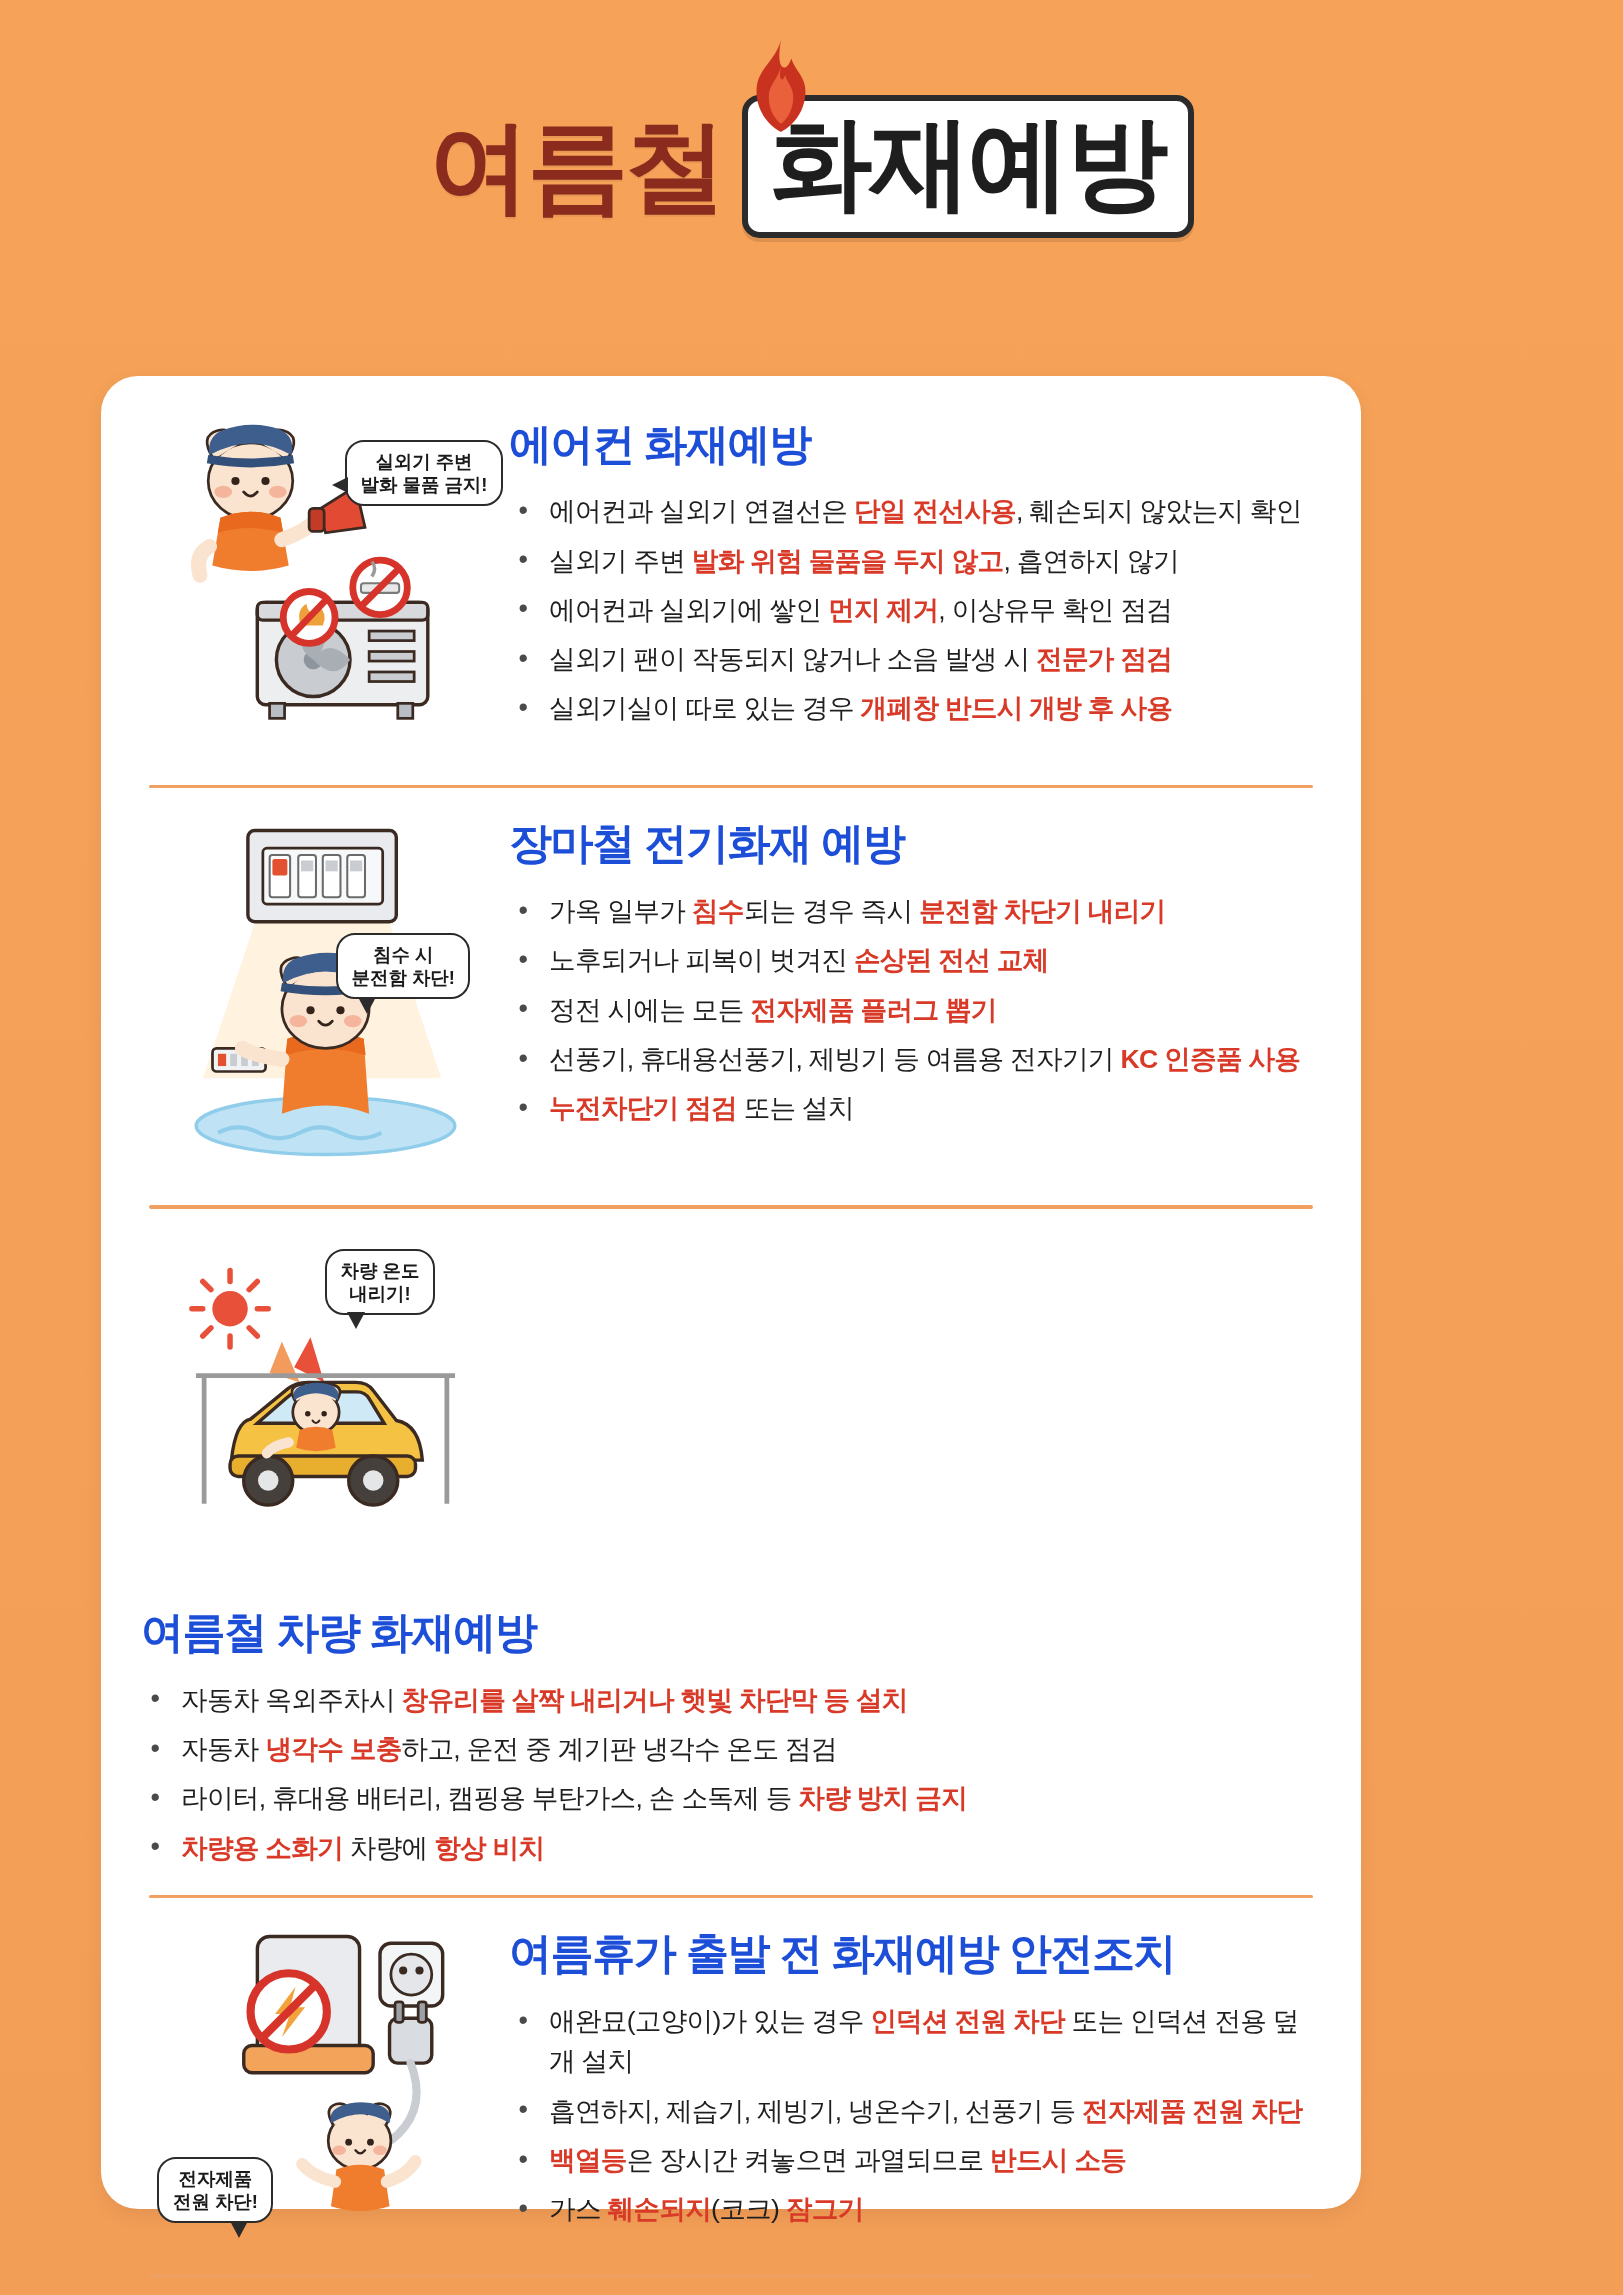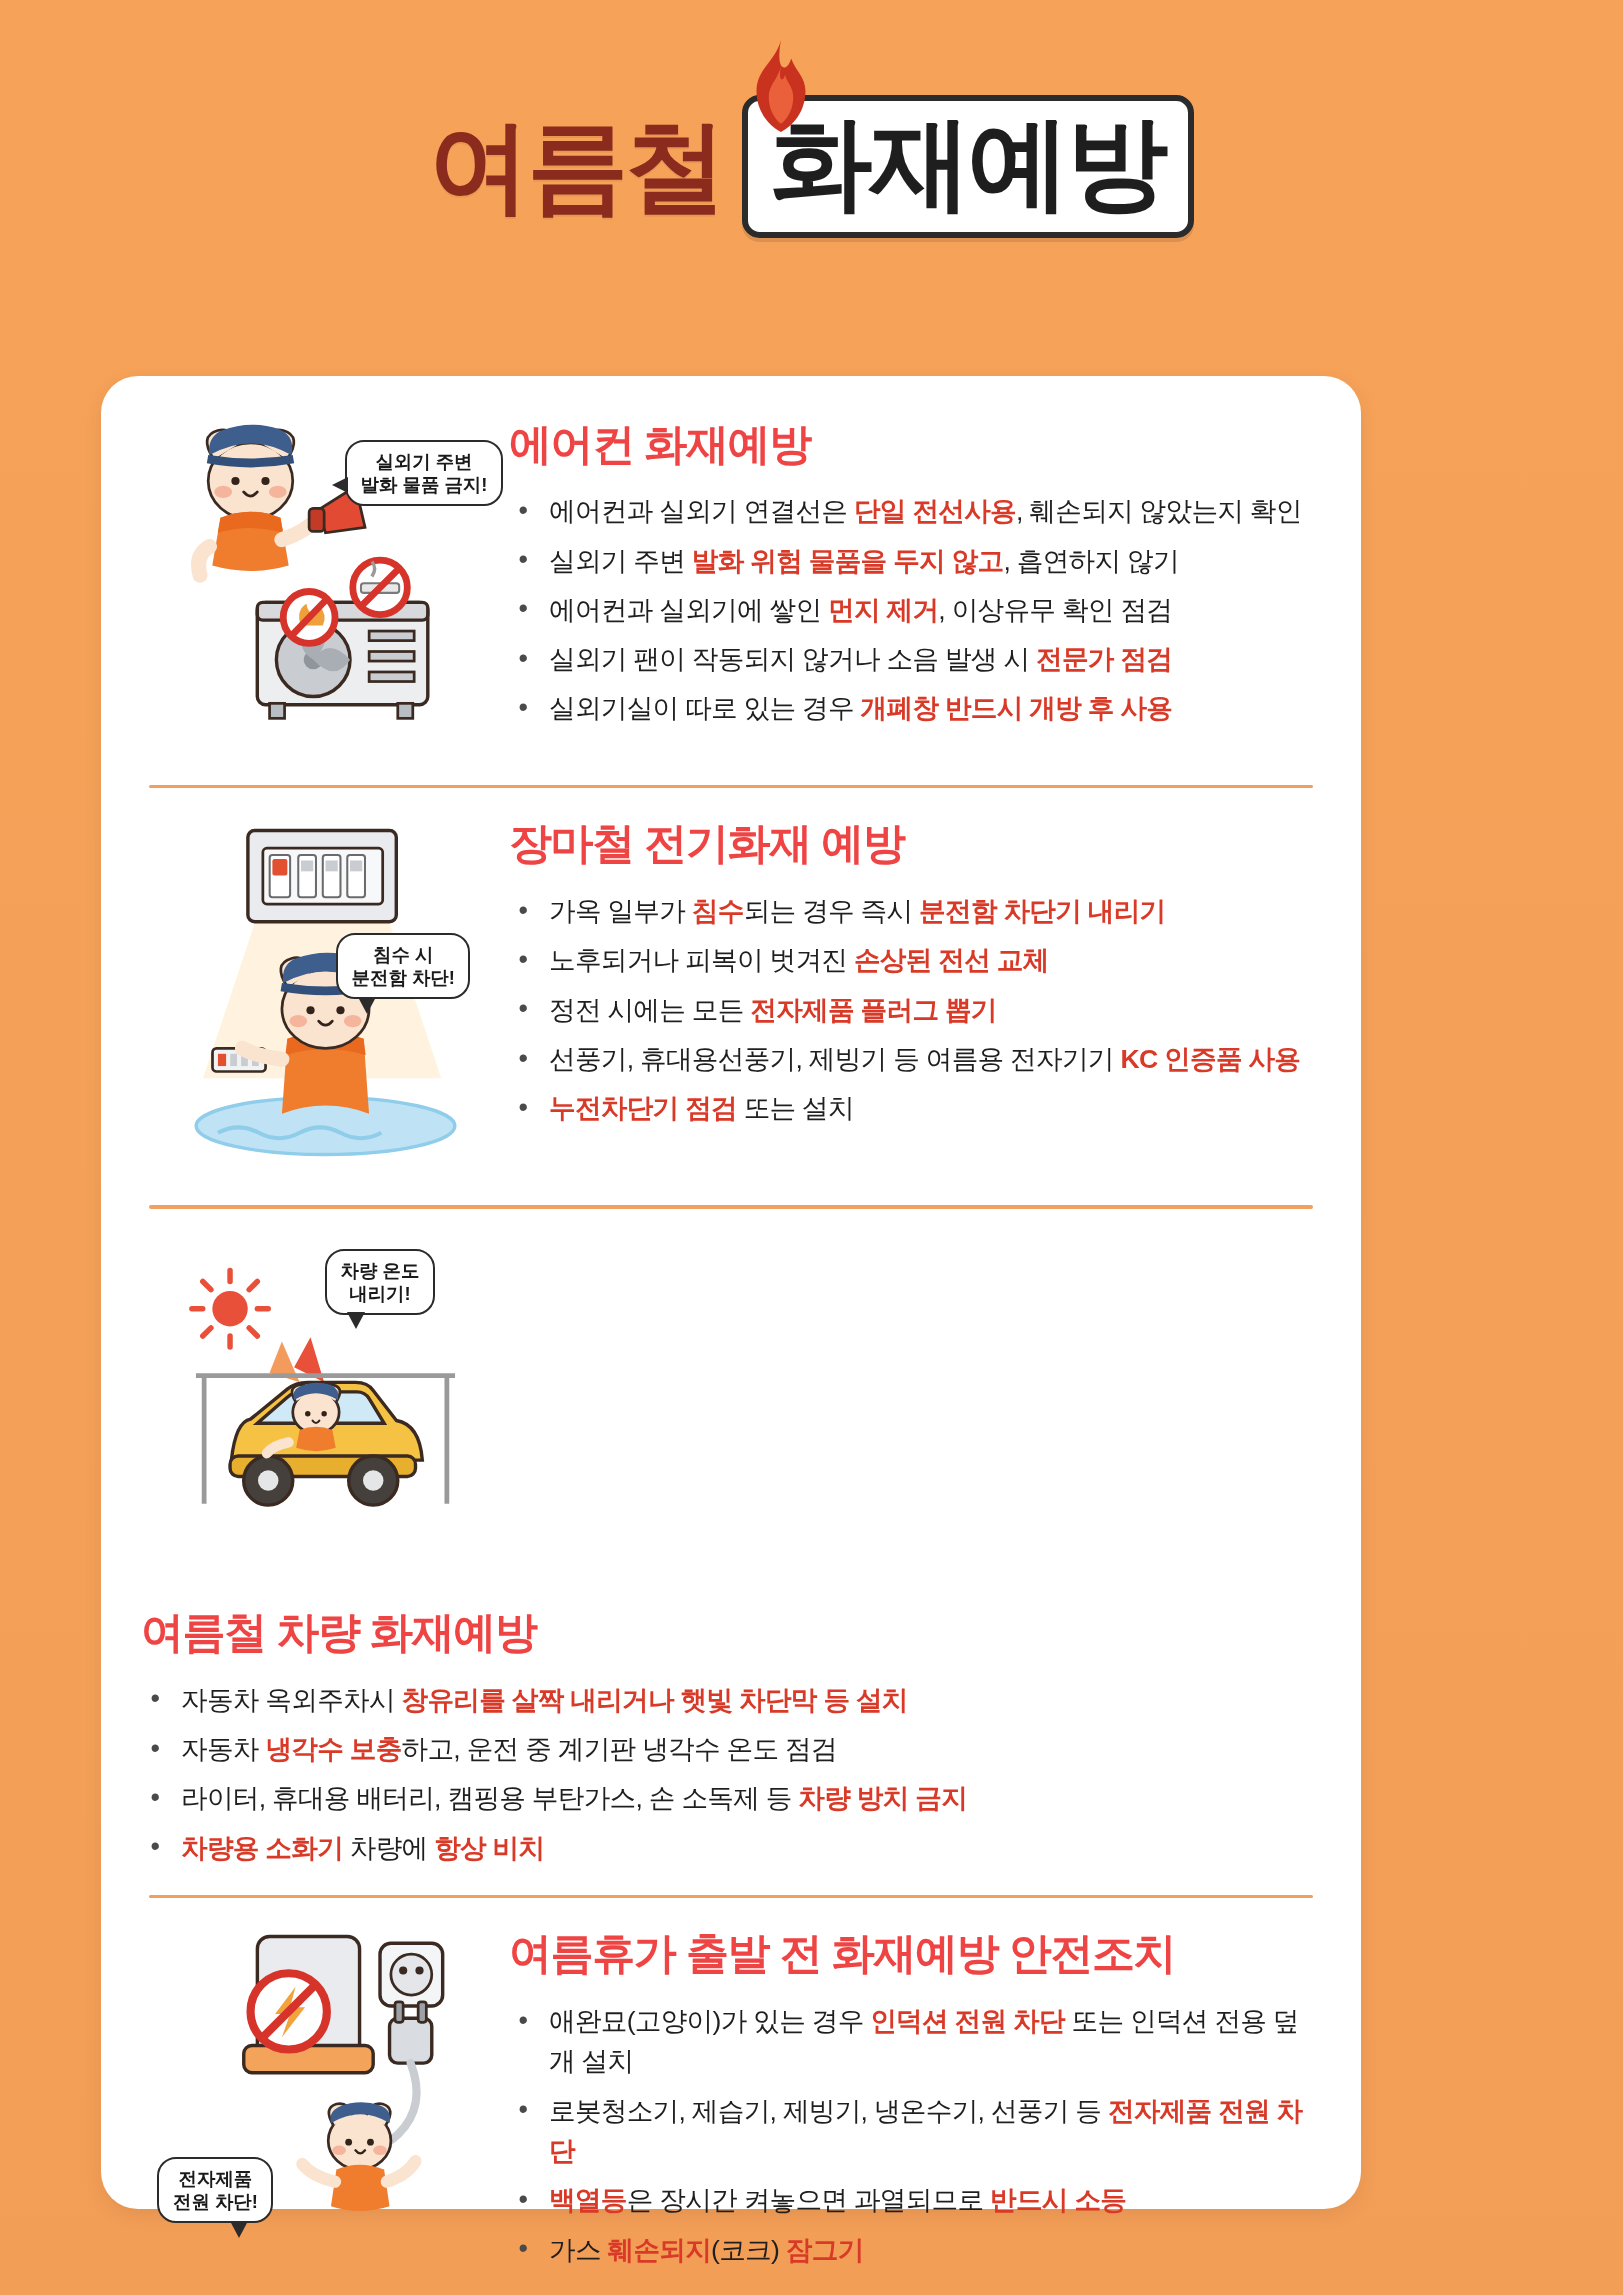--- a/index.html
+++ b/index.html
@@ -88,21 +88,21 @@
     align-items: center;
     justify-content: center;
   }
   .sec-body {
     flex: 1;
     padding-top: 9.5px;
   }
   .sec-title {
     font-size: 43px;
     font-weight: 800;
-    color: #ef4444;
+    color: #1d4ed8;
     letter-spacing: -1.4px;
     margin-bottom: 17.7px;
   }
   ul.bullets { list-style: none; }
   ul.bullets li {
     position: relative;
     padding-left: 40px;
     font-size: 26.6px;
     line-height: 1.52;
     color: #1F1F1F;
@@ -424,21 +424,21 @@
             <path d="M340 390 q30 -10 42 -30" stroke="#FAE3CF" stroke-width="18" fill="none" stroke-linecap="round"></path>
           </g>
         </svg>
         <div class="bubble tail-br" style="left:16.4px; top:241px;">전자제품
 전원 차단!</div>
       </div>
       <div class="sec-body">
         <div class="sec-title">여름휴가 출발 전 화재예방 안전조치</div>
         <ul class="bullets">
           <li><span>애완묘(고양이)가 있는 경우 </span><span class="hl">인덕션 전원 차단</span><span> 또는 인덕션 전용 덮개 설치</span></li>
-          <li><span>로봇청소기, 제습기, 제빙기, 냉온수기, 선풍기 등 </span><span class="hl">전자제품 전원 차단</span></li>
+          <li><span>흡연하지, 제습기, 제빙기, 냉온수기, 선풍기 등 </span><span class="hl">전자제품 전원 차단</span></li>
           <li><span class="hl">백열등</span><span>은 장시간 켜놓으면 과열되므로 </span><span class="hl">반드시 소등</span></li>
           <li><span>가스 </span><span class="hl">훼손되지</span><span>(코크) </span><span class="hl">잠그기</span></li>
         </ul>
       </div>
     </div>
 
     <div class="divider"></div>
 
     <div class="section" style="min-height:245px;">
       <div class="sec-art">

